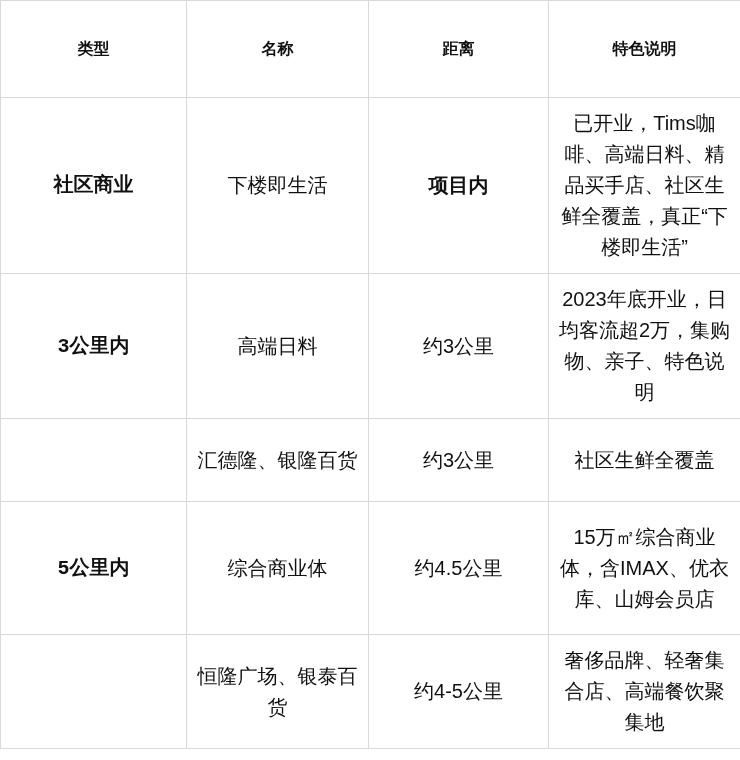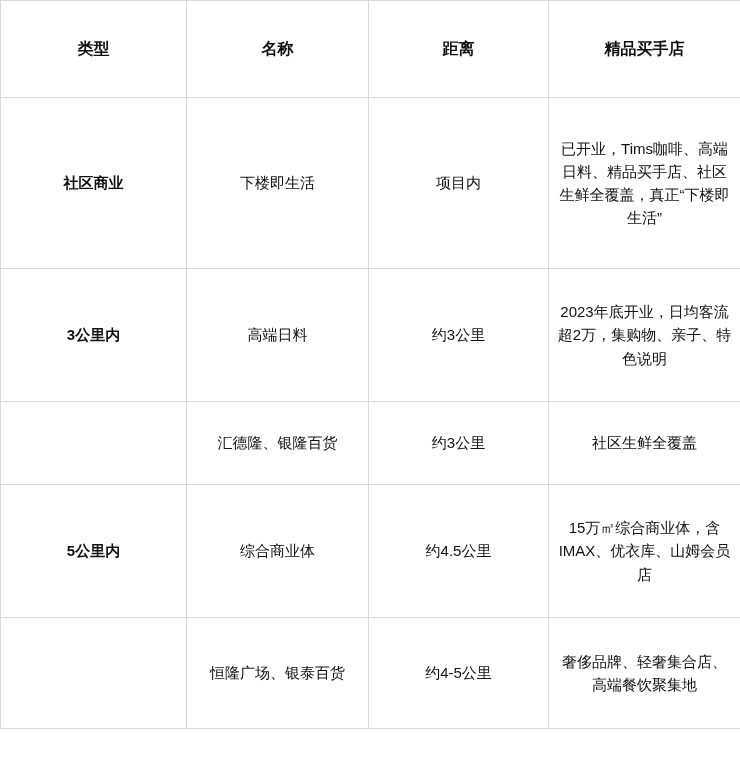--- a/index.html
+++ b/index.html
@@ -22,42 +22,43 @@
   table.commerce-table {
     width: 740px;
     border-collapse: collapse;
     table-layout: fixed;
   }
   table.commerce-table td {
     border: 1px solid #d9d9d9;
     text-align: center;
     vertical-align: middle;
     padding: 10px 8px;
-    font-size: 15px;
+    font-size: 20px;
     line-height: 1.55;
     color: #111111;
     word-break: break-word;
   }
   
   col.c0 { width: 186px; }
   col.c1 { width: 182px; }
   col.c2 { width: 180px; }
   col.c3 { width: 192px; }
 
   tr.header-row td {
     font-weight: bold;
     font-size: 16px;
     height: 76px;
   }
   td.cat-cell {
     font-weight: bold;
     font-size: 15px;
+    font-family: Liberation Mono, monospace;
   }
   td.dist-strong {
-    font-weight: normal;
+    font-weight: bold;
   }
   td.desc-cell {
     font-size: 14.5px;
     line-height: 1.62;
   }
   td.name-cell {
     font-size: 15px;
   }
   tr.row-h-community td { height: 150px; }
   tr.row-h-3km-a td { height: 112px; }
@@ -75,21 +76,21 @@
       <col class="c0">
       <col class="c1">
       <col class="c2">
       <col class="c3">
     </colgroup>
     <tbody>
       <tr class="header-row">
         <td>类型</td>
         <td>名称</td>
         <td>距离</td>
-        <td>精品买手店</td>
+        <td>特色说明</td>
       </tr>
 
       <tr class="row-h-community">
         <td class="cat-cell">社区商业</td>
         <td class="name-cell">下楼即生活</td>
         <td class="dist-strong">项目内</td>
         <td class="desc-cell">已开业，Tims咖啡、高端日料、精品买手店、社区生鲜全覆盖，真正“下楼即生活”</td>
       </tr>
 
       <tr class="row-h-3km-a">

